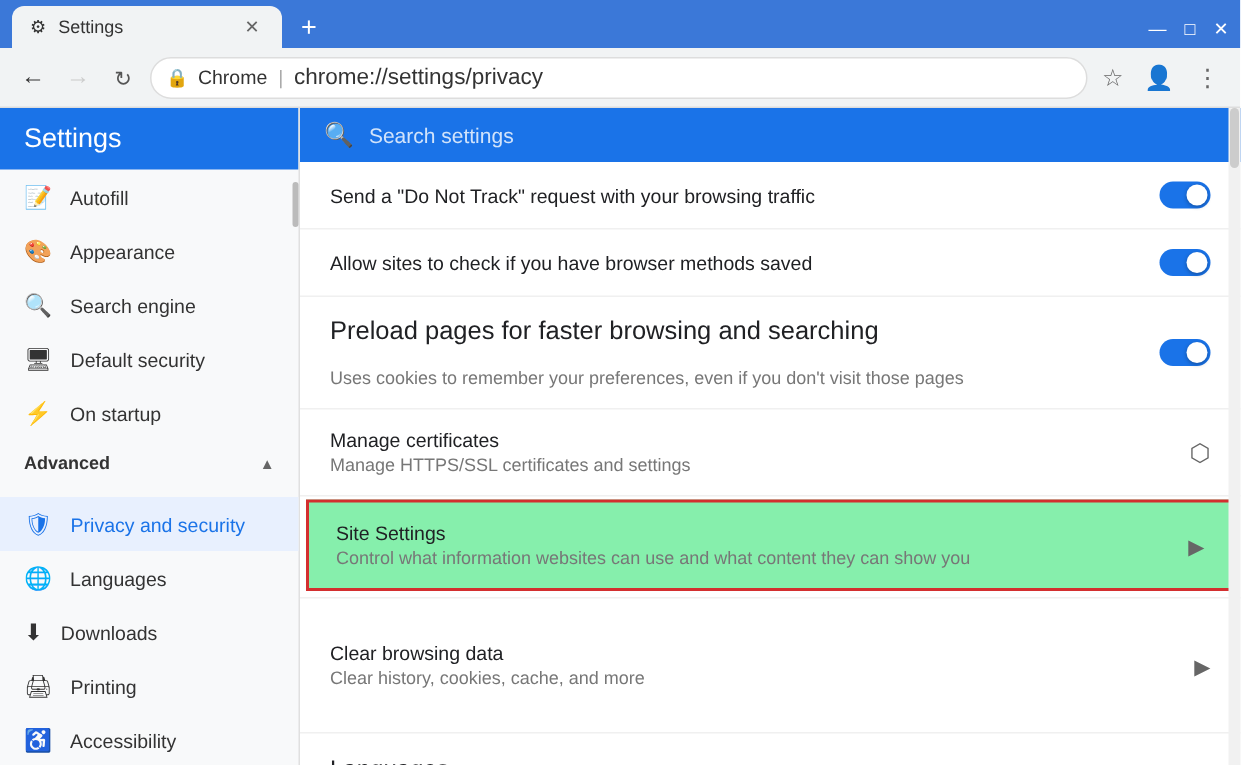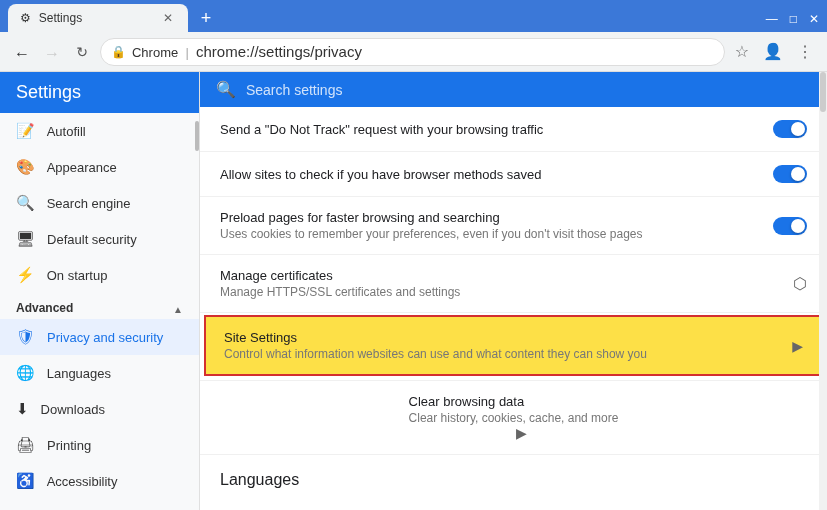--- a/index.html
+++ b/index.html
@@ -63,21 +63,21 @@
         </div>
         <div style="display:flex;align-items:center;gap:12px;padding:9px 16px;cursor:pointer;color:#333;font-size:13px;">
           <span style="font-size:15px;">🖥</span>
           <span>Default security</span>
         </div>
         <div style="display:flex;align-items:center;gap:12px;padding:9px 16px;cursor:pointer;color:#333;font-size:13px;">
           <span style="font-size:15px;">⚡</span>
           <span>On startup</span>
         </div>
 
-        <div style="padding:8px 16px 4px;font-size:12px;font-weight:600;color:#333;display:flex;align-items:flex-end;justify-content:space-between;cursor:pointer;">
+        <div style="padding:8px 16px 16px;font-size:12px;font-weight:600;color:#333;display:flex;align-items:flex-end;justify-content:space-between;cursor:pointer;">
           <span>Advanced</span>
           <span style="font-size:10px;color:#666;">▲</span>
         </div>
         <div style="display:flex;align-items:center;gap:12px;padding:9px 16px;cursor:pointer;color:#1a73e8;font-size:13px;background:#e8f0fe;">
           <span style="font-size:15px;color:#1a73e8;">🛡</span>
           <span>Privacy and security</span>
         </div>
         <div style="display:flex;align-items:center;gap:12px;padding:9px 16px;cursor:pointer;color:#333;font-size:13px;">
           <span style="font-size:15px;">🌐</span>
           <span>Languages</span>
@@ -127,47 +127,47 @@
         </div>
         <div style="position:relative;width:34px;height:18px;flex-shrink:0;margin-left:16px;cursor:pointer;">
           <div style="width:34px;height:18px;border-radius:9px;background:#1a73e8;position:relative;">
             <div style="width:14px;height:14px;border-radius:50%;background:#fff;position:absolute;top:2px;right:2px;box-shadow:0 1px 3px rgba(0,0,0,0.3);"></div>
           </div>
         </div>
       </div>
 
       <div style="display:flex;align-items:center;justify-content:space-between;padding:13px 20px;border-bottom:1px solid #f0f0f0;">
         <div style="flex:1;">
-          <div style="font-size:13px;color:#202124;margin-bottom:2px;">Preload pages for faster browsing and searching</div>
+          <div style="font-size:17px;color:#202124;margin-bottom:14px;">Preload pages for faster browsing and searching</div>
           <div style="font-size:12px;color:#777;">Uses cookies to remember your preferences, even if you don't visit those pages</div>
         </div>
         <div style="position:relative;width:34px;height:18px;flex-shrink:0;margin-left:16px;cursor:pointer;">
           <div style="width:34px;height:18px;border-radius:9px;background:#1a73e8;position:relative;">
             <div style="width:14px;height:14px;border-radius:50%;background:#fff;position:absolute;top:2px;right:2px;box-shadow:0 1px 3px rgba(0,0,0,0.3);"></div>
           </div>
         </div>
       </div>
 
       <div style="display:flex;align-items:center;justify-content:space-between;padding:13px 20px;border-bottom:1px solid #f0f0f0;">
         <div style="flex:1;">
           <div style="font-size:13px;color:#202124;margin-bottom:2px;">Manage certificates</div>
           <div style="font-size:12px;color:#777;">Manage HTTPS/SSL certificates and settings</div>
         </div>
         <span style="color:#666;font-size:16px;margin-left:16px;">⬡</span>
       </div>
 
-      <div style="display:flex;align-items:center;justify-content:space-between;padding:13px 18px;border:2px solid #d32f2f;margin:2px 4px;cursor:pointer;background:#fde047;">
+      <div style="display:flex;align-items:center;justify-content:space-between;padding:13px 18px;border:2px solid #d32f2f;margin:2px 4px;cursor:pointer;background:#86efac;">
         <div style="flex:1;">
           <div style="font-size:13px;color:#202124;margin-bottom:2px;">Site Settings</div>
           <div style="font-size:12px;color:#777;">Control what information websites can use and what content they can show you</div>
         </div>
         <span style="color:#666;font-size:14px;margin-left:16px;">▶</span>
       </div>
 
-      <div style="display:flex;align-items:center;justify-content:space-between;padding:13px 20px;border-bottom:1px solid #f0f0f0;border-top:1px solid #f0f0f0;margin-top:4px;cursor:pointer;flex-direction:column;">
+      <div style="display:flex;align-items:center;justify-content:space-between;padding:29px 20px;border-bottom:1px solid #f0f0f0;border-top:1px solid #f0f0f0;margin-top:4px;cursor:pointer;">
         <div style="flex:1;">
           <div style="font-size:13px;color:#202124;margin-bottom:2px;">Clear browsing data</div>
           <div style="font-size:12px;color:#777;">Clear history, cookies, cache, and more</div>
         </div>
         <span style="color:#666;font-size:14px;margin-left:16px;">▶</span>
       </div>
 
       <div style="padding:16px 20px 8px;font-size:16px;font-weight:400;color:#202124;">Languages</div>
 
       <div style="display:flex;align-items:center;justify-content:space-between;padding:12px 20px;border-bottom:1px solid #f0f0f0;cursor:pointer;">

